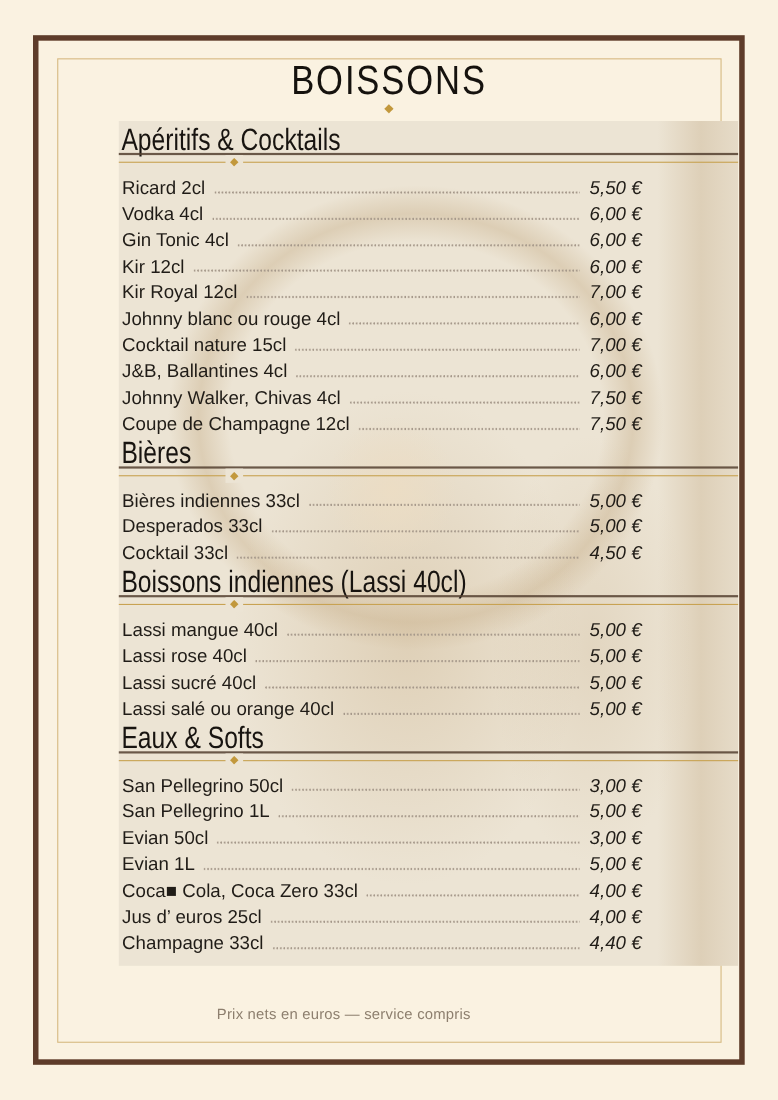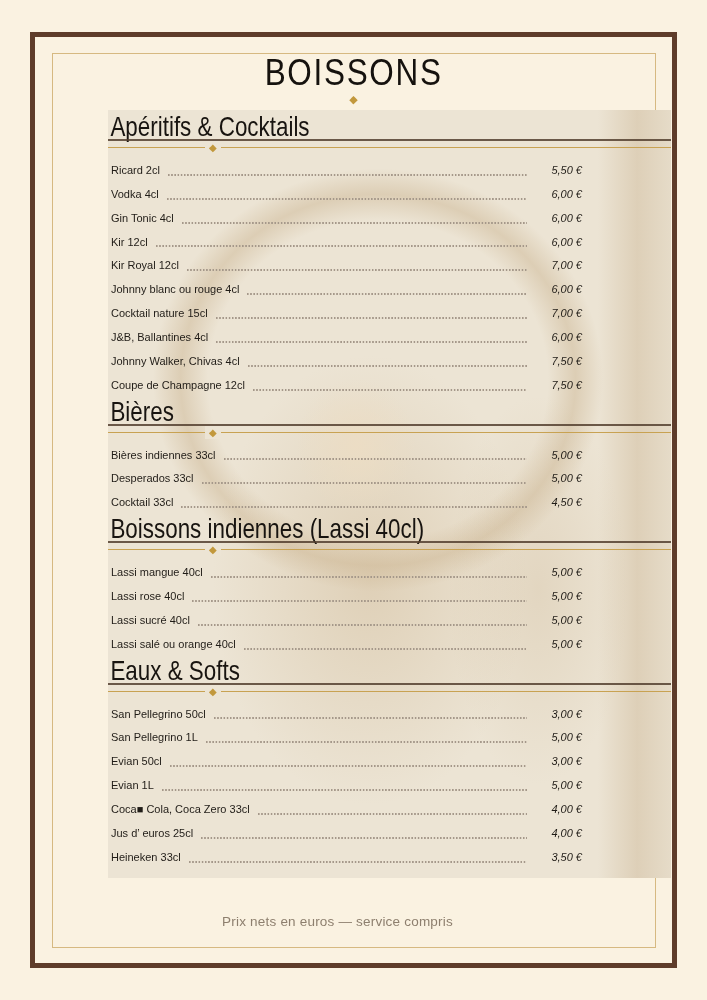--- a/index.html
+++ b/index.html
@@ -55,32 +55,32 @@
     white-space:nowrap;
   }
   .section-title .condense{display:inline-block;transform:scaleX(.8);transform-origin:0 50%;padding-left:3px;}
   .rule-dark{height:0;border-top:2px solid var(--rule-dark);margin-top:1px;opacity:.85;}
   .rule-gold{height:0;border-top:1px solid var(--rule-gold);margin-top:6px;position:relative;}
   .divider-diamond{
     position:absolute;left:97px;top:-7px;font-size:10px;line-height:13px;
     color:var(--diamond);background:var(--panel-bg);padding:0 4px;
   }
   .rows{margin-top:11px;width:474px;}
-  .row{display:flex;align-items:flex-start;height:23.86px;line-height:23.86px;font-size:11px;}
+  .row{display:flex;align-items:flex-start;height:23.86px;line-height:23.86px;font-size:17px;}
   .item-name{white-space:nowrap;padding-left:3px;color:#201c17;}
   .leader{
     flex:1 1 auto;align-self:stretch;margin:0 9px 0 8px;
     background-image:radial-gradient(circle at 1px 1px, var(--dots) .8px, rgba(0,0,0,0) 1px);
     background-size:3.2px 2px;background-repeat:repeat-x;background-position:0 14.8px;
   }
   .item-price{flex:0 0 auto;width:46px;text-align:right;white-space:nowrap;color:#201c17;font-style:italic;}
 
   .footer{
     position:absolute;top:914px;left:0;width:625px;text-align:center;
-    font-size:13.5px;line-height:16px;color:var(--muted);letter-spacing:.2px;padding-left:25px;
+    font-size:13.5px;line-height:16px;color:var(--muted);letter-spacing:.2px;
   }
 </style>
 </head>
 <body>
 
 <div class="page">
   <div class="frame-outer"></div>
   <div class="frame-inner"></div>
 
   <div class="title">
@@ -264,23 +264,23 @@
     <span class="item-price">4,00 €</span>
   </div>
 
   <div class="row">
     <span class="item-name">Jus d’ euros 25cl</span>
     <span class="leader"></span>
     <span class="item-price">4,00 €</span>
   </div>
 
   <div class="row">
-    <span class="item-name">Heineken 33cl</span>
-    <span class="leader"></span>
-    <span class="item-price">3,50 €</span>
+    <span class="item-name">Champagne 33cl</span>
+    <span class="leader"></span>
+    <span class="item-price">4,40 €</span>
   </div>
 </div>
   </section>
 </div>
   </div>
 
   <div class="footer">Prix nets en euros — service compris</div>
 </div>
 
 </body></html>

